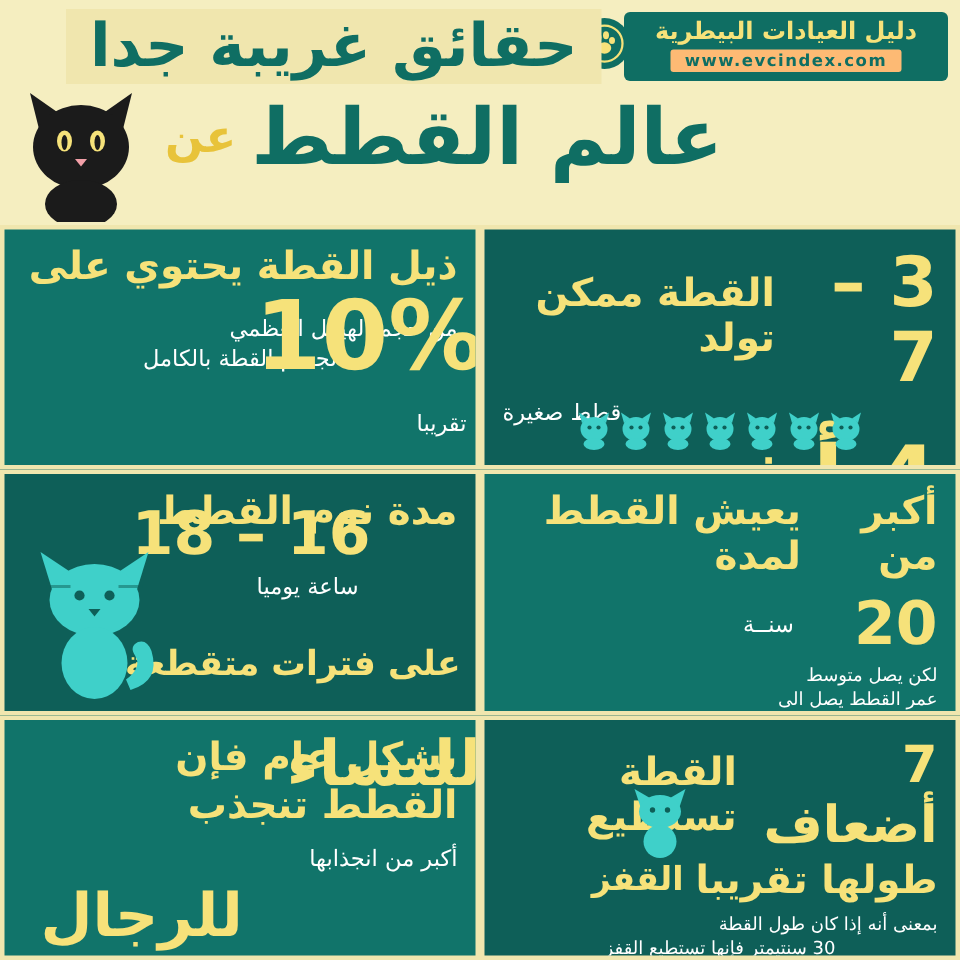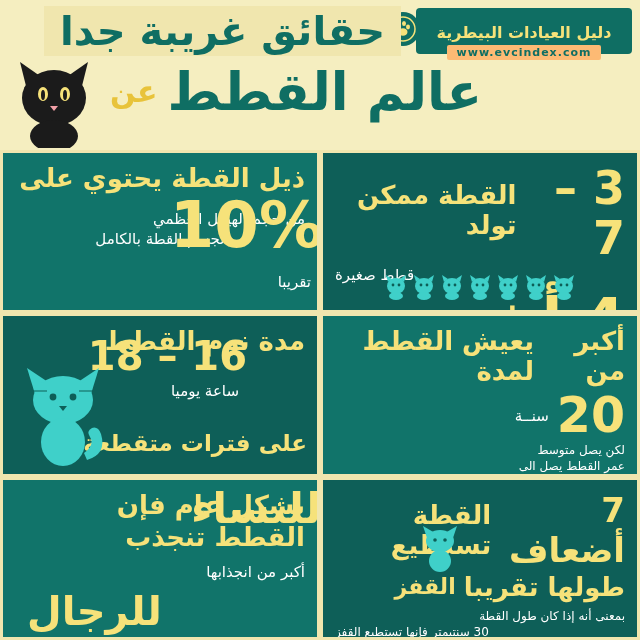--- a/index.html
+++ b/index.html
@@ -17,21 +17,21 @@
     background:#f5eec0;
     overflow:hidden;
   }
   .brand{
     position:absolute;top:8px;right:8px;
     width:216px;height:46px;
     background:#0f6e63;
     border-radius:4px;
     display:flex;align-items:center;justify-content:flex-start;
     flex-direction:column;
-    padding:15px 6px 0 6px;box-sizing:border-box;
+    padding:3px 6px 0 6px;box-sizing:border-box;
   }
   .brand-title{
     color:#f6e27a;font-size:16px;font-weight:bold;letter-spacing:0px;
     line-height:20px;white-space:nowrap;
   }
   .brand-url{
     background:#fdba74;color:#0f6e63;font-size:11px;font-weight:bold;
     padding:1px 10px;border-radius:2px;margin-top:2px;white-space:nowrap;
     letter-spacing:1px;
   }
@@ -97,21 +97,21 @@
   }
   
   .cell2 .pct{
     position:absolute;right:-6px;top:40px;
     font-size:64px;font-weight:bold;color:#f6e27a;line-height:64px;
   }
   .cell2 .approx{
     position:absolute;right:6px;top:120px;color:#ffffff;font-size:15px;
   }
   
-  .cell3 .num{font-size:49px;font-weight:bold;color:#f6e27a;line-height:44px;}
+  .cell3 .num{font-size:40px;font-weight:bold;color:#f6e27a;line-height:44px;margin-left:32px;}
   
   .cell4 .range{
     position:absolute;right:70px;top:18px;
     font-size:40px;font-weight:bold;color:#f6e27a;line-height:44px;
   }
   .cell4 .daily{
     position:absolute;right:78px;top:66px;color:#ffffff;font-size:15px;
   }
   .cell4 .interval{
     position:absolute;right:10px;bottom:18px;
@@ -311,21 +311,21 @@
     <div class="cell c-dark cell5">
       <div class="row" style="justify-content:flex-start;">
         <span class="times">7 أضعاف</span>
         <span class="med">القطة تستطيع</span>
       </div>
       <div class="row" style="justify-content:flex-start;margin-top:2px;">
         <span class="med">طولها تقريبا</span>
         <span class="jump">القفز</span>
       </div>
       <div class="xs" style="text-align:right;margin-top:6px;">بمعنى أنه إذا كان طول القطة</div>
-      <div class="xs" style="text-align:left;">30 سنتيمتر فإنها تستطيع القفز</div>
+      <div class="xs" style="text-align:center;">30 سنتيمتر فإنها تستطيع القفز</div>
       <div class="xs" style="text-align:right;">لمسافة 2 متر وثلاثة أمتار ونصف</div>
       <div class="catimg">
         <svg width="44" height="48" viewBox="0 0 44 48" aria-hidden="true">
           <path d="M8 14 L4 2 L16 9 Z" fill="#3fd0c9"></path>
           <path d="M34 14 L38 2 L26 9 Z" fill="#3fd0c9"></path>
           <ellipse cx="21" cy="17" rx="14" ry="11" fill="#3fd0c9"></ellipse>
           <ellipse cx="21" cy="37" rx="11" ry="11" fill="#3fd0c9"></ellipse>
           <circle cx="16" cy="16" r="1.8" fill="#0e5f58"></circle>
           <circle cx="26" cy="16" r="1.8" fill="#0e5f58"></circle>
         </svg>

